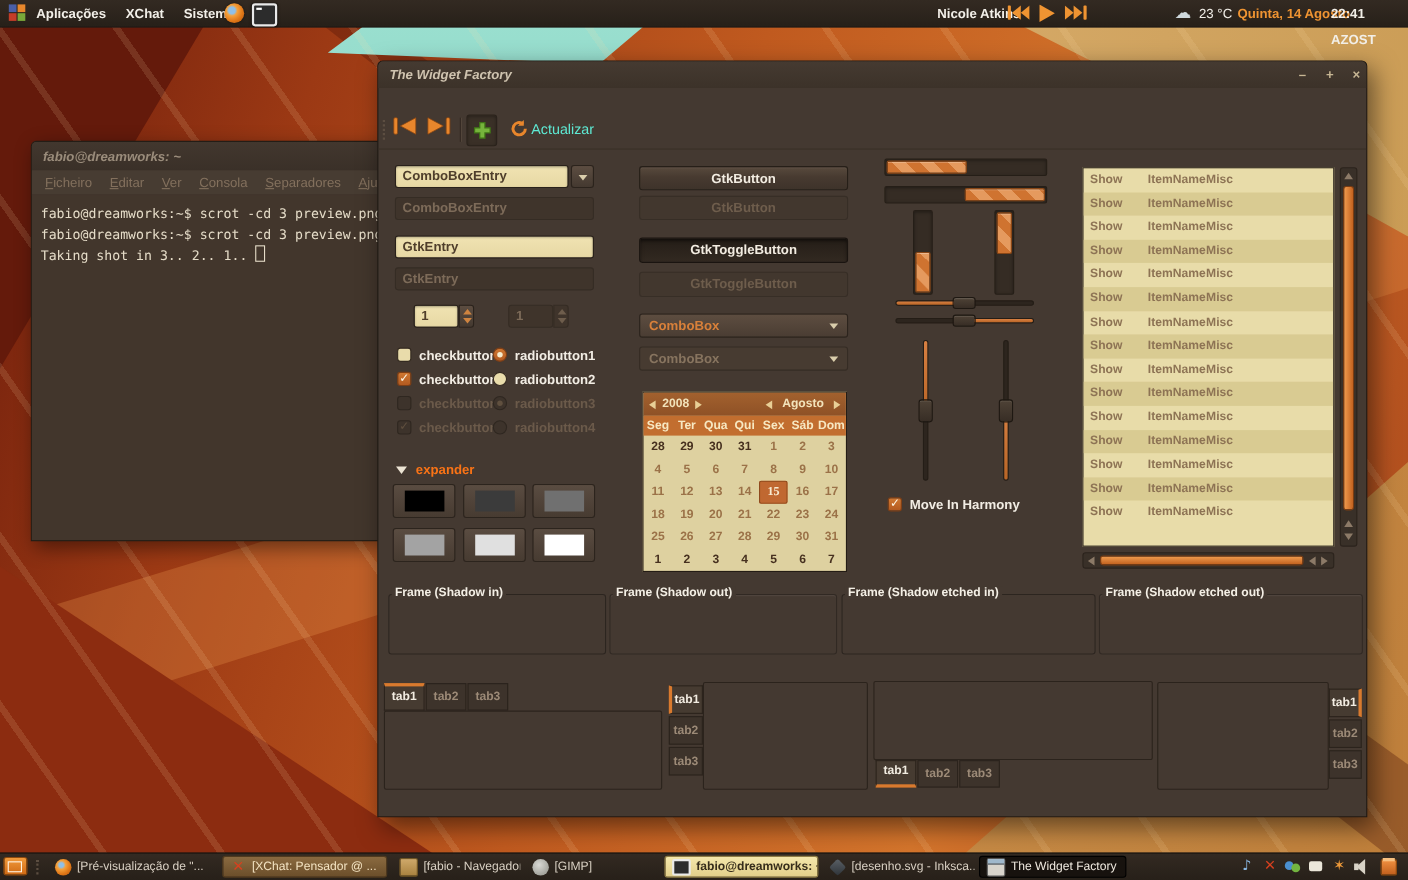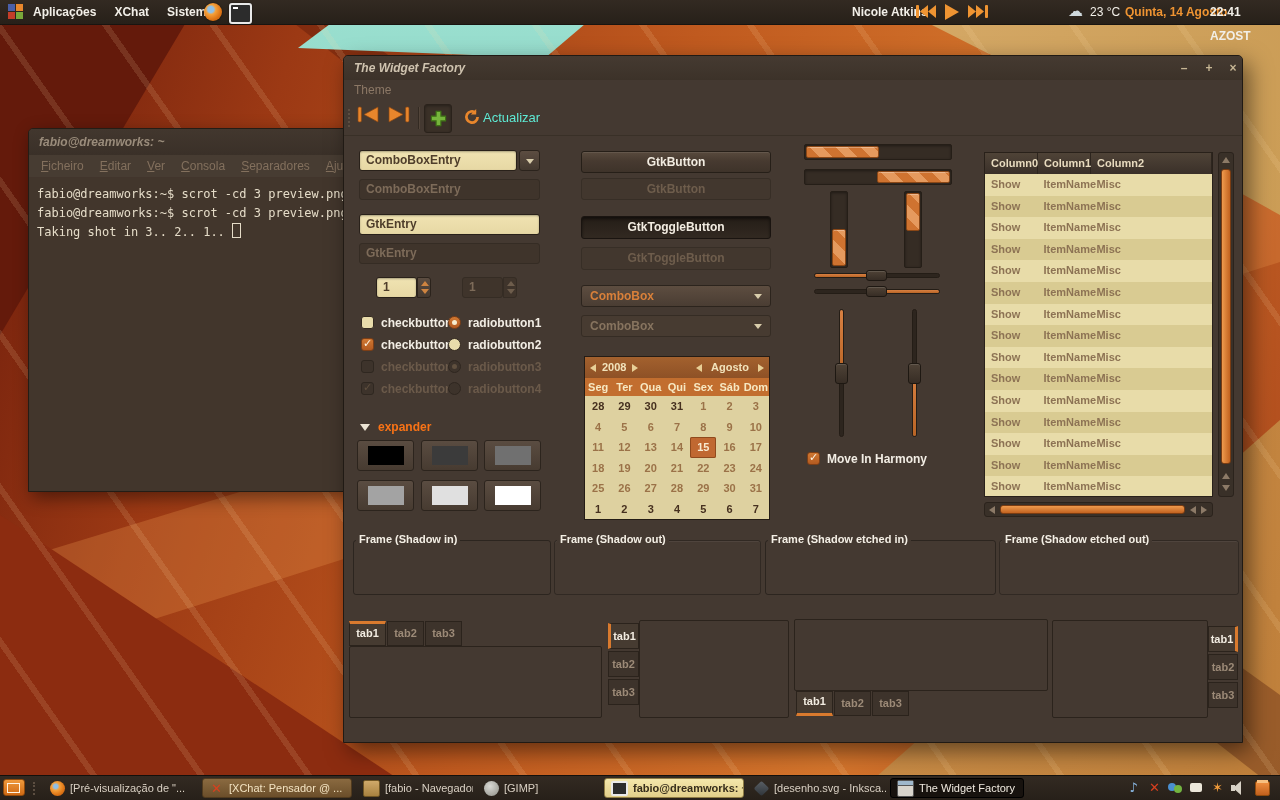--- a/index.html
+++ b/index.html
@@ -134,21 +134,21 @@
     color:#f2e3bb;font:700 11px/21px "Liberation Sans",sans-serif;padding:0 5px;}
   .cal-nav{display:flex;align-items:center;gap:6px;}
   .nav-tri{width:0;height:0;border:4px solid transparent;}
   .nav-tri.l{border-right:6px solid #e8cf96;border-left:none;}
   .nav-tri.r{border-left:6px solid #e8cf96;border-right:none;}
   .cal-days{height:18px;background:#c26e2f;display:grid;grid-template-columns:repeat(7,1fr);
     color:#f7e8c2;font:700 11px/18px "Liberation Sans",sans-serif;text-align:center;}
   .cal-grid{display:grid;grid-template-columns:repeat(7,1fr);grid-auto-rows:20.5px;text-align:center;
     font:700 11px/20.5px "Liberation Sans",sans-serif;color:#9b7248;}
   .cal-grid .om{color:#46301f;}
-  .cal-grid .sel{background:#c06831;color:#f7ead0;border-radius:2px;box-shadow:inset 0 0 0 1px #8f4a1d;}
+  .cal-grid .sel{background:#c06831;color:#f7ead0;border-radius:2px;box-shadow:inset 0 0 0 1px #8f4a1d;font-family:Liberation Serif, serif;}
 
   
   .ptrough{position:absolute;background:#352c24;border:1px solid #251e17;border-radius:2px;
     box-shadow:inset 0 1px 3px rgba(0,0,0,.4);box-sizing:border-box;}
   .pfill{position:absolute;border:1px solid #8a4716;border-radius:2px;box-sizing:border-box;
     background:repeating-linear-gradient(45deg,#cf7330 0 9px,#e59a5e 9px 18px);
     box-shadow:inset 0 1px 0 rgba(255,255,255,.3);}
   .strack{position:absolute;height:5px;border-radius:3px;background:#2d251e;border:1px solid #241d16;box-sizing:border-box;}
   .strack.v{width:5px;height:auto;}
   .sfill{position:absolute;background:linear-gradient(#d88042,#b96526);border-radius:3px;}
@@ -297,23 +297,20 @@
       <div class="tline"><span>Taking shot in 3.. 2.. 1.. </span><span class="cursor"></span></div>
     </div>
   </div>
 
   <div class="wf">
     <div class="wf-title">The Widget Factory</div>
     <span class="winbtn" style="left:830px">–</span>
     <span class="winbtn" style="left:855px">+</span>
     <span class="winbtn" style="left:879px">×</span>
 
-    <div class="wf-menubar">
-      
-    <span class="wf-menu-item">Theme</span></div>
 
     <div class="wf-toolbar">
       <span class="tb-handle"></span>
       <span class="tb-btn" style="left:13px">
         <svg width="22" height="17" viewBox="0 0 22 17">
             <rect x="1" y="1" width="3.4" height="15" rx="1.2" fill="#e8862c" stroke="#8a4612" stroke-width=".7"></rect>
             <path d="M21 1 7 8.5 21 16z" fill="#e8862c" stroke="#8a4612" stroke-width=".7"></path>
           </svg>
       </span>
       <span class="tb-btn" style="left:44px">
@@ -527,25 +524,20 @@
       <div class="sfill" style="left:0;right:0;bottom:0;height:64px"></div>
     </div>
     <div class="shandle v" style="left:564px;top:307px"></div>
 
     <div class="crow on" style="left:463px;top:395px">
       <span class="cbox"></span>
       <span class="clabel">Move In Harmony</span>
     </div>
 
     <div class="tree" style="left:640px;top:96px;width:229px;height:345px">
-      <div class="tree-head">
-        <span class="c0">Column0</span>
-        <span class="c1">Column1</span>
-        <span class="c2">Column2</span>
-      </div>
       <div>
 
       <div class="trow">
             <span class="c0">Show</span>
             <span class="c1">ItemName</span>
             <span class="c2">Misc</span>
           </div>
           <div class="trow">
             <span class="c0">Show</span>
             <span class="c1">ItemName</span>

